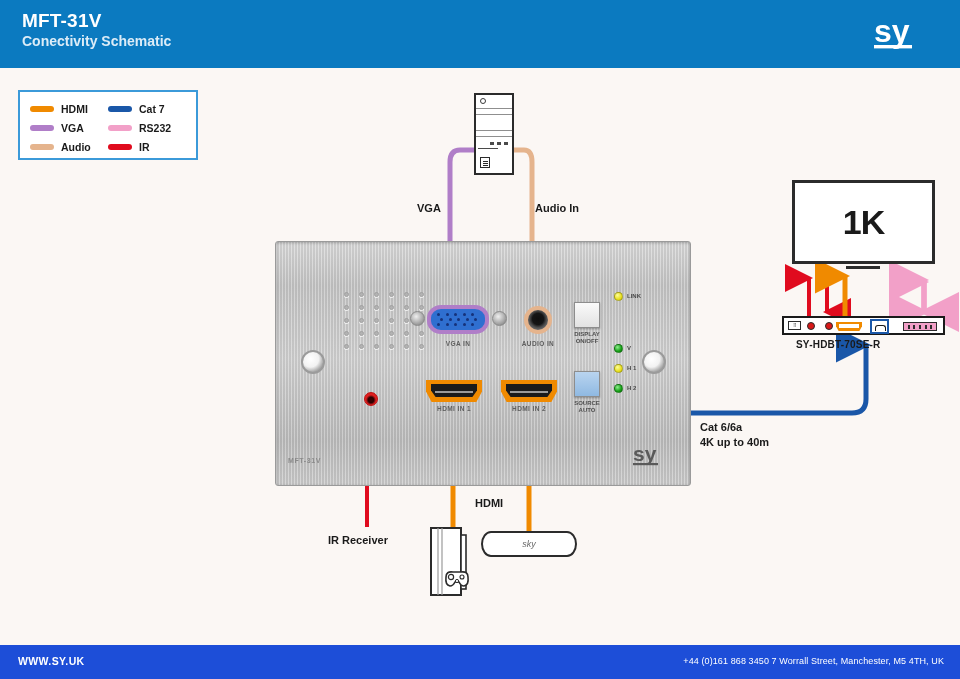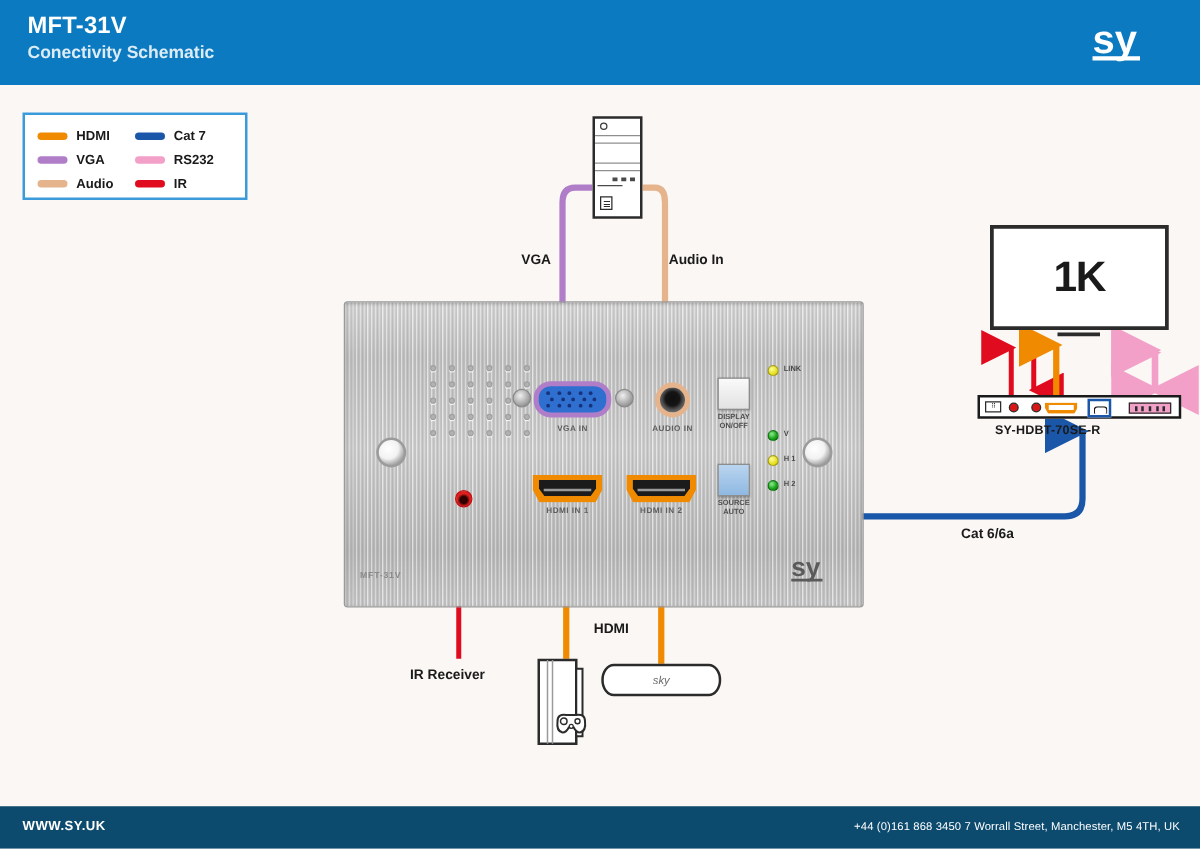--- a/index.html
+++ b/index.html
@@ -211,27 +211,27 @@
     border-radius:10px/13px;
     display:flex;align-items:center;justify-content:center;
   }
   #sky-text{font-size:9px;color:#6a6a6a;font-style:italic;}
 
   
   .cable-label{
     position:absolute;font-size:11px;font-weight:bold;color:#1a1a1a;white-space:nowrap;
   }
   #cat-label{
-    left:700px;top:420px;width:180px;text-align:center;
+    left:700px;top:420px;width:180px;
     font-size:11px;font-weight:bold;color:#1a1a1a;line-height:14.5px;
   }
 
   
   #footer{
-    left:0;top:645px;width:960px;height:34px;background:#0c4a6e;
+    left:0;top:645px;width:960px;height:34px;background:#1d4ed8;
   }
   #footer-left{
     position:absolute;left:18px;top:10px;color:#ffffff;
     font-size:10.5px;font-weight:bold;letter-spacing:.4px;
   }
   #footer-right{
     position:absolute;right:16px;top:11px;color:#ffffff;
     font-size:9px;font-weight:normal;letter-spacing:.1px;
   }
 
@@ -492,18 +492,19 @@
   <span id="sky-text">sky</span>
 </div>
 
 <div class="cable-label abs" style="left:417px;top:202px;">VGA</div>
 <div class="cable-label abs" style="left:535px;top:202px;">Audio In</div>
 <div class="cable-label abs" style="left:475px;top:497px;">HDMI</div>
 <div class="cable-label abs" style="left:328px;top:534px;">IR Receiver</div>
 
 <div class="abs" id="cat-label">
   <div>Cat 6/6a</div>
+  <div>4K up to 40m</div>
 </div>
 
 <div class="abs" id="footer">
   <div id="footer-left">WWW.SY.UK</div>
   <div id="footer-right">+44 (0)161 868 3450 7 Worrall Street, Manchester, M5 4TH, UK</div>
 </div>
 
 </body></html>

